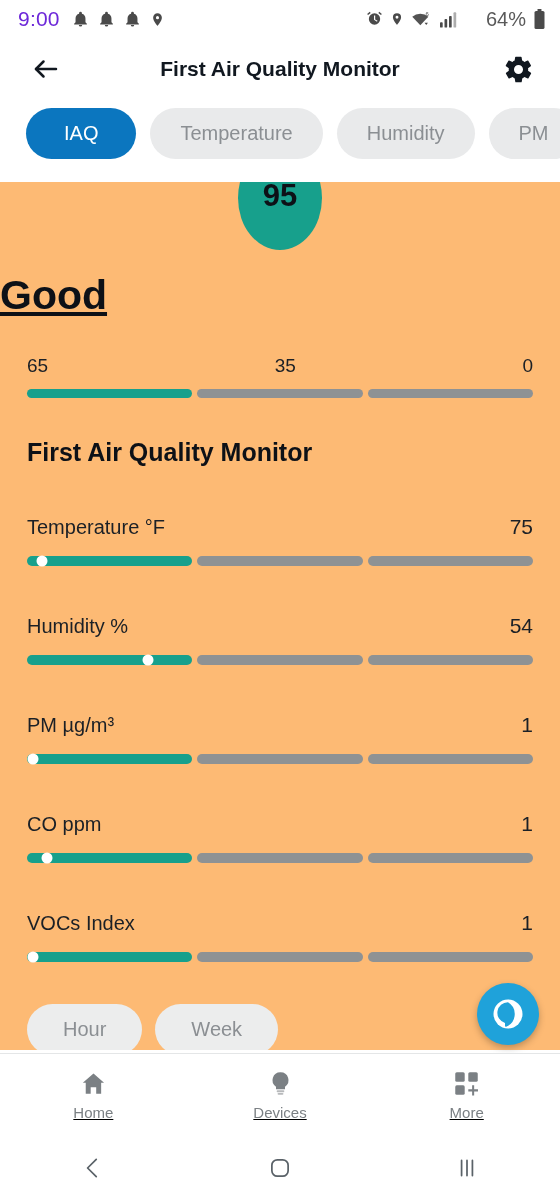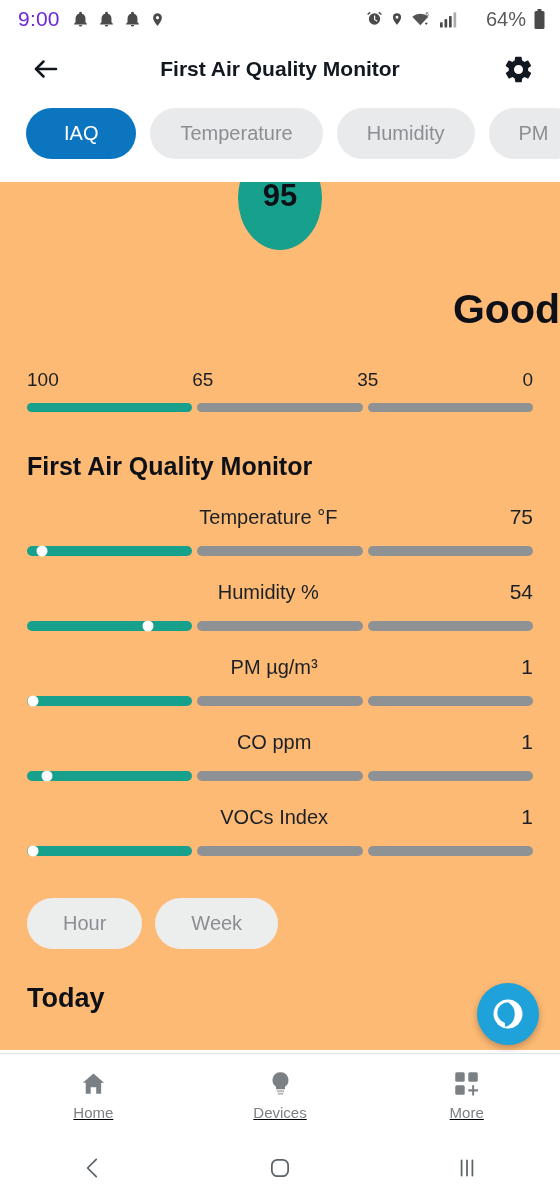--- a/index.html
+++ b/index.html
@@ -55,40 +55,40 @@
 
   .gauge-wrap { height: 68px; position: relative; }
   .gauge {
     position: absolute; left: 50%; transform: translateX(-50%);
     top: -36px; width: 84px; height: 104px; border-radius: 50%;
     background: #17a08c; display: flex; align-items: flex-end; justify-content: center;
   }
   .gauge-val { font-size: 31px; font-weight: bold; color: #0d1117; padding-bottom: 36px; }
 
   .status-word {
-    text-align: right; font-size: 41px; font-weight: bold;
-    color: #0d1117; margin-top: 36px;
+    text-align: left; font-size: 41px; font-weight: bold;
+    color: #0d1117; margin-top: 22px; text-decoration: underline;
   }
 
   .scale-labels {
     display: flex; margin: 36px 27px 0 27px; font-size: 19px; color: #1b2026;
   }
   .scale-labels span { flex: 1; }
   .scale-labels span:last-child { text-align: right; flex: 0 0 auto; }
 
   .segbar { display: flex; gap: 5px; margin: 12px 27px 0 27px; position: relative; }
   .seg { flex: 1; height: 9px; border-radius: 5px; background: #8e9294; }
   .seg.on { background: #17a08c; }
 
   .section-title {
     font-size: 25px; font-weight: bold; color: #0d1117;
     margin: 40px 0 0 27px;
   }
 
-  .metric { margin: 24px 27px 0 27px; text-align: center; }
+  .metric { margin: 48px 27px 0 27px; }
   .metric-head { display: flex; align-items: baseline; font-size: 20px; color: #1b2026; }
   .metric-name { flex: 1; }
   .metric-val { font-size: 21px; color: #1b2026; }
   .metric-bar { display: flex; gap: 5px; margin-top: 17px; position: relative; height: 10px; }
   .metric-bar .seg { height: 10px; }
   .dot {
     position: absolute; top: 50%; width: 11px; height: 11px; border-radius: 50%;
     background: #fff; transform: translate(-50%, -50%);
   }
 
@@ -200,21 +200,20 @@
 
     <div class="gauge-wrap">
       <div class="gauge">
         <div class="gauge-val">95</div>
       </div>
     </div>
 
     <div class="status-word">Good</div>
 
     <div class="scale-labels">
-      <span>100</span>
       <span>65</span>
       <span>35</span>
       <span>0</span>
     </div>
 
     <div class="segbar">
       <div class="seg on"></div>
       <div class="seg"></div>
       <div class="seg"></div>
     </div>

